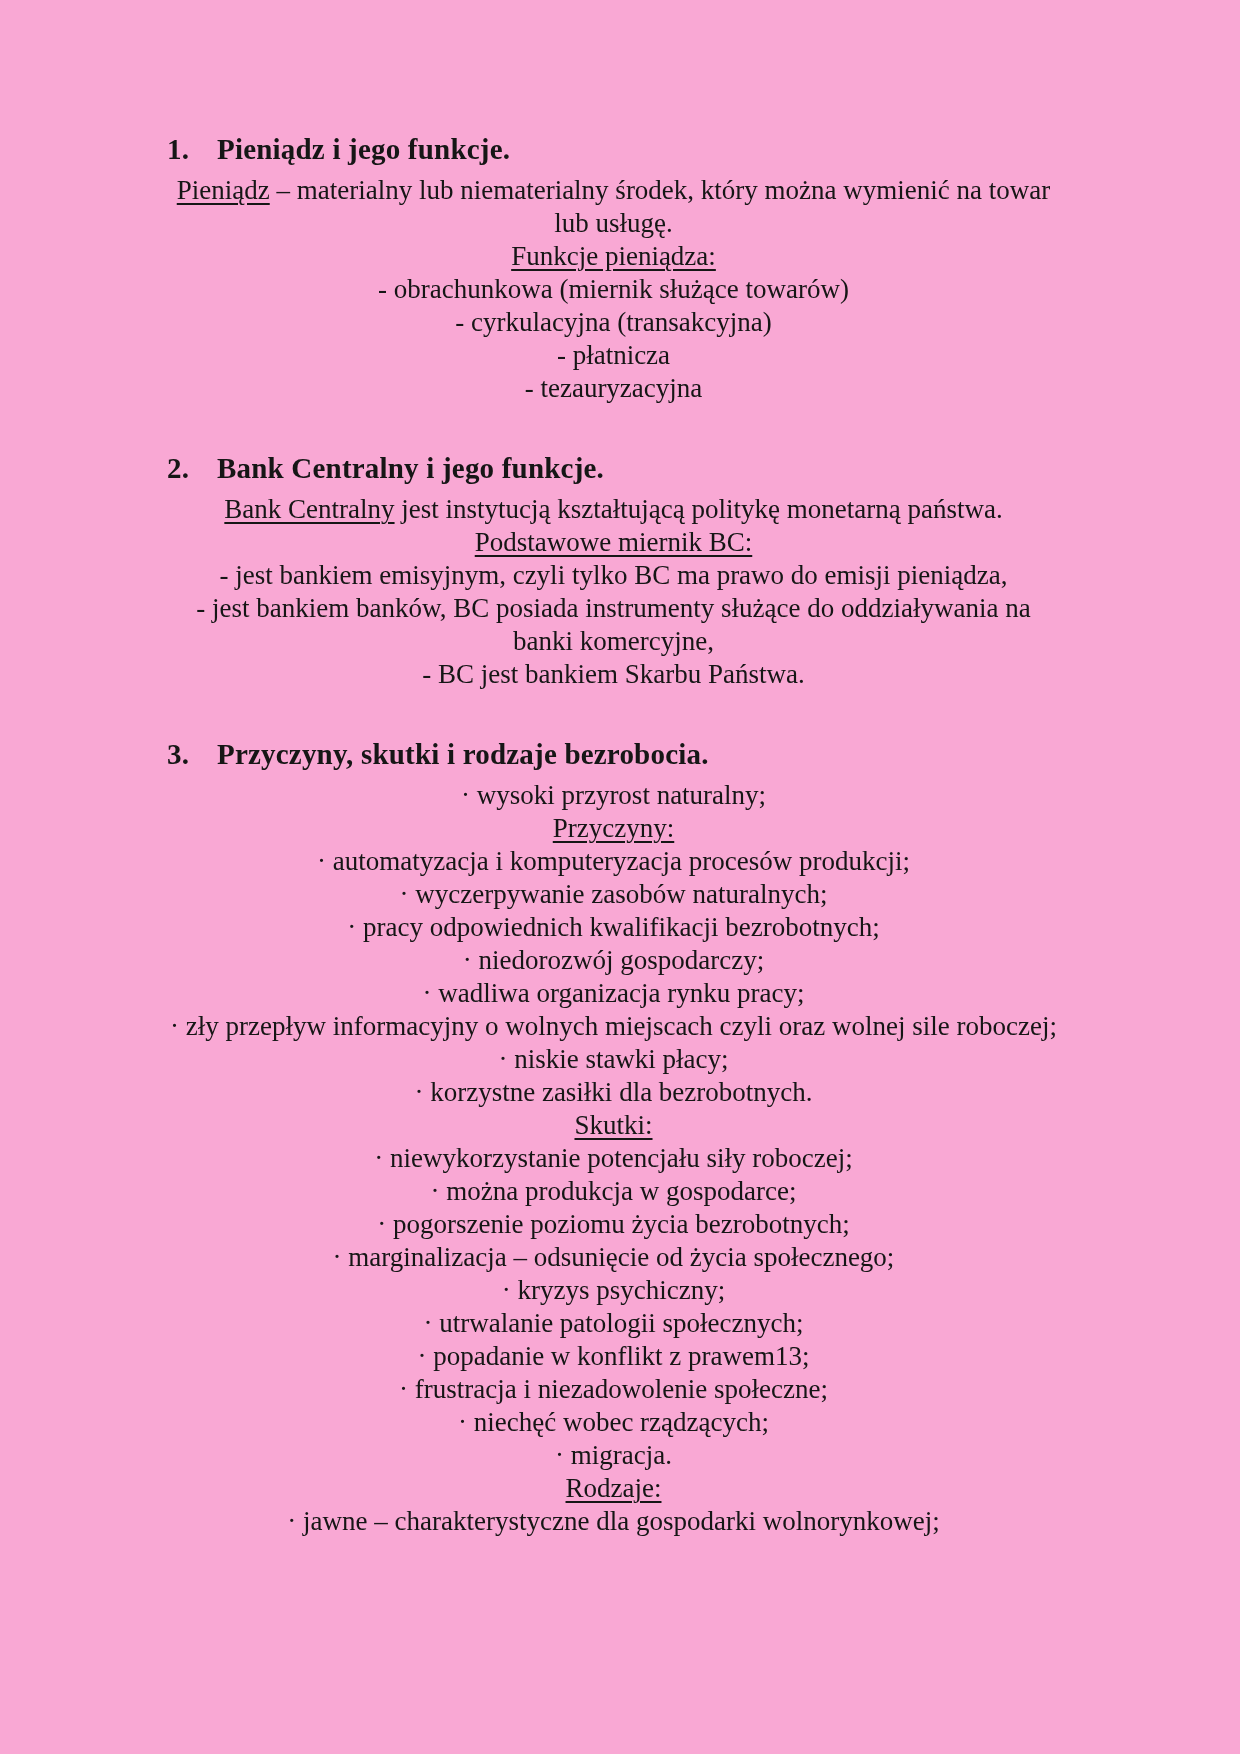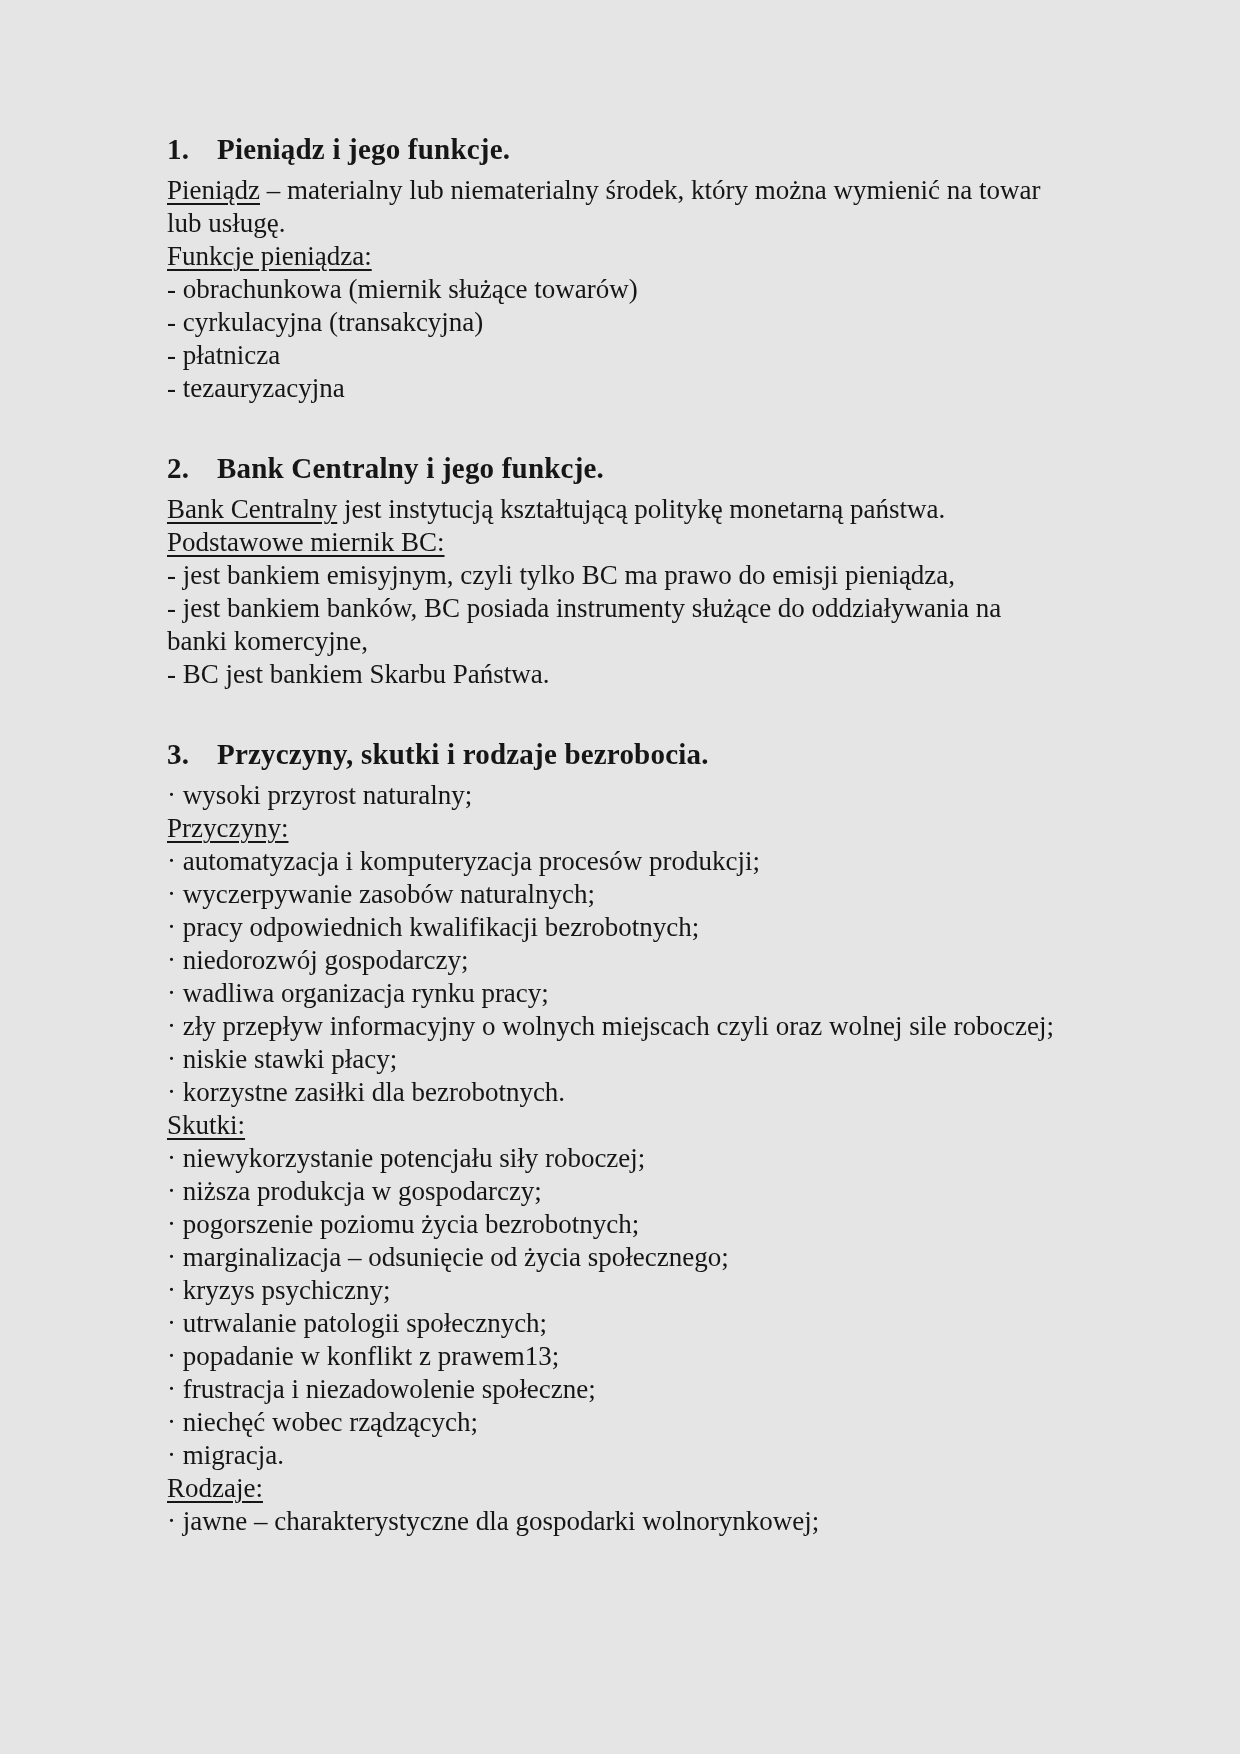--- a/index.html
+++ b/index.html
@@ -5,21 +5,21 @@
 <style>
   html, body {
     margin: 0;
     padding: 0;
     background: #ffffff;
   }
   .page {
     position: relative;
     width: 1240px;
     height: 1754px;
-    background: #e5e5e5;
+    background: #f9a8d4;
     overflow: hidden;
   }
   .content {
     position: absolute;
     left: 167px;
     top: 130px;
     width: 893px;
     font-family: "Liberation Serif", "DejaVu Serif", serif;
     font-size: 27px;
     line-height: 33px;
@@ -35,20 +35,21 @@
     margin: 0 0 6px 0;
     letter-spacing: 0.2px;
   }
   h2.heading .num {
     display: inline-block;
     min-width: 50px;
   }
   p.line {
     margin: 0;
     white-space: pre-wrap;
+    text-align: center;
   }
   .u {
     text-decoration: underline;
     text-decoration-thickness: 2px;
     text-underline-offset: 4px;
   }
 </style>
 </head>
 <body>
 
@@ -83,21 +84,21 @@
       <p class="line">· wyczerpywanie zasobów naturalnych;</p>
       <p class="line">· pracy odpowiednich kwalifikacji bezrobotnych;</p>
       <p class="line">· niedorozwój gospodarczy;</p>
       <p class="line">· wadliwa organizacja rynku pracy;</p>
       <p class="line">· zły przepływ informacyjny o wolnych miejscach czyli oraz wolnej sile roboczej;</p>
       <p class="line">· niskie stawki płacy;</p>
       <p class="line">· korzystne zasiłki dla bezrobotnych.</p>
 
       <p class="line"><span class="u">Skutki:</span></p>
       <p class="line">· niewykorzystanie potencjału siły roboczej;</p>
-      <p class="line">· niższa produkcja w gospodarczy;</p>
+      <p class="line">· można produkcja w gospodarce;</p>
       <p class="line">· pogorszenie poziomu życia bezrobotnych;</p>
       <p class="line">· marginalizacja – odsunięcie od życia społecznego;</p>
       <p class="line">· kryzys psychiczny;</p>
       <p class="line">· utrwalanie patologii społecznych;</p>
       <p class="line">· popadanie w konflikt z prawem13;</p>
       <p class="line">· frustracja i niezadowolenie społeczne;</p>
       <p class="line">· niechęć wobec rządzących;</p>
       <p class="line">· migracja.</p>
 
       <p class="line"><span class="u">Rodzaje:</span></p>

